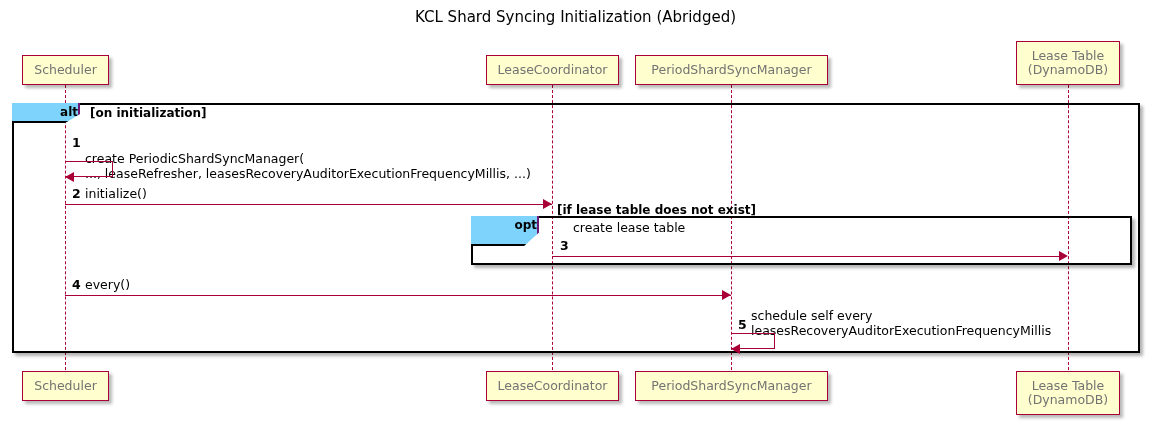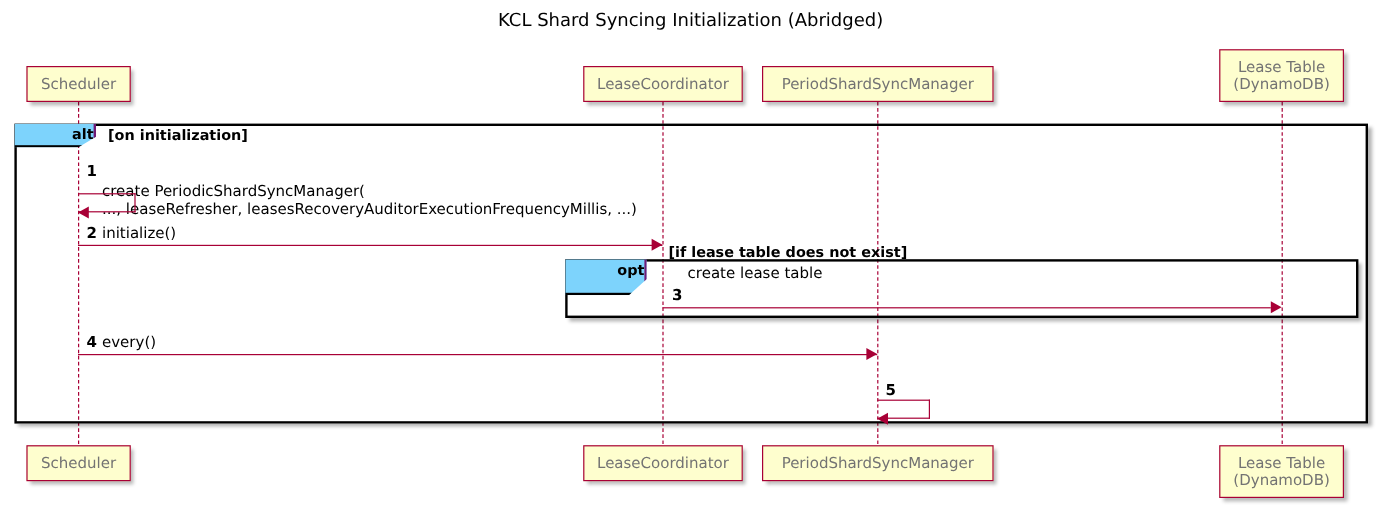--- a/index.html
+++ b/index.html
@@ -174,20 +174,22 @@
   <div class="msg-text" style="left:573px; top:220px;">create lease table</div>
   <div class="msg-line" style="left:552px; top:256px; width:507px;"></div>
   <div class="arrow-right" style="left:1059px; top:251px;"></div>
 
   <div class="msg-num" style="left:72px; top:277px;">4</div>
   <div class="msg-text" style="left:85px; top:277px;">every()</div>
   <div class="msg-line" style="left:65px; top:295px; width:666px;"></div>
   <div class="arrow-right" style="left:722px; top:290px;"></div>
 
   <div class="msg-num" style="left:738px; top:317px;">5</div>
+  <div class="msg-text" style="left:751px; top:308px;">schedule self every
+  leasesRecoveryAuditorExecutionFrequencyMillis</div>
   <div class="self-loop" style="left:731px; top:333px; width:44px; height:16px;"></div>
   <div class="arrow-left" style="left:731px; top:344px;"></div>
 
   <div class="participant" style="left:22px; top:371px; width:87px; height:30px;">
     <span>Scheduler</span>
   </div>
   <div class="participant" style="left:486px; top:371px; width:133px; height:30px;">
     <span>LeaseCoordinator</span>
   </div>
   <div class="participant" style="left:635px; top:371px; width:193px; height:30px;">

